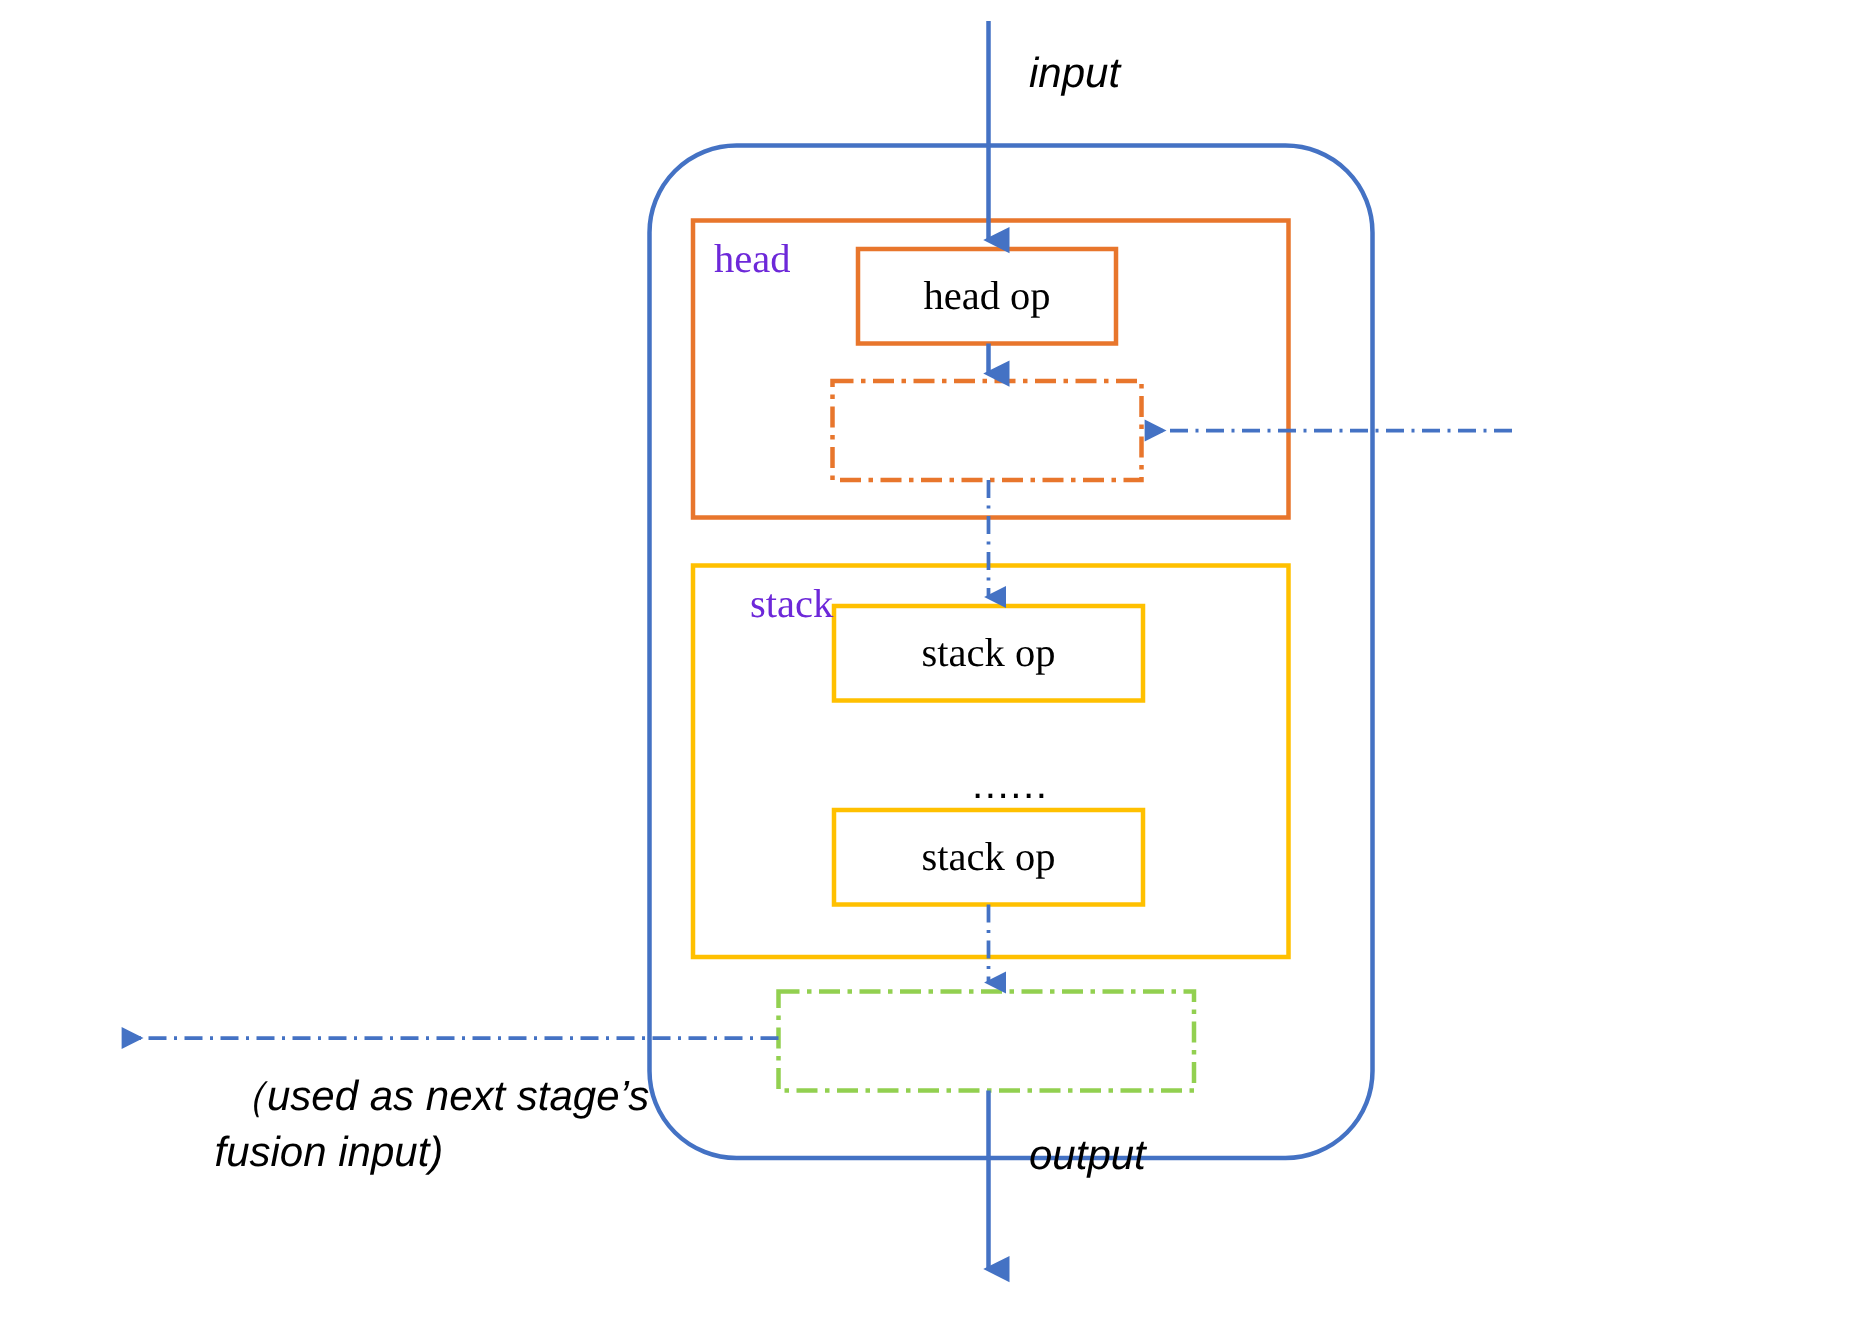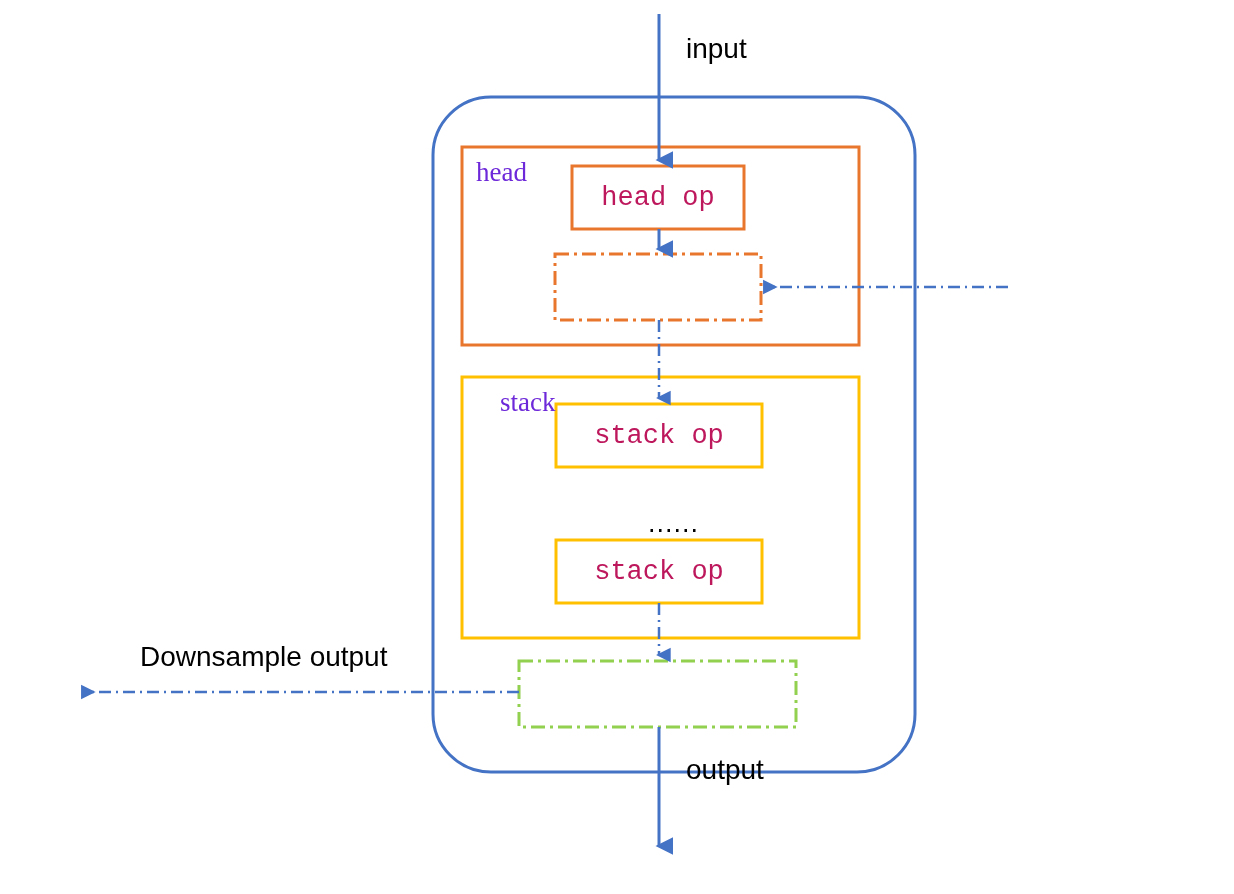--- a/index.html
+++ b/index.html
@@ -29,31 +29,31 @@
     color: #000000;
     font-family: "Liberation Sans", sans-serif;
     white-space: pre;
     line-height: 1.15;
   }
   .box-label {
     position: absolute;
     display: flex;
     align-items: center;
     justify-content: center;
-    color: #be185d;
-    font-family: Liberation Mono, monospace;
+    color: #000000;
+    font-family: Liberation Serif, serif;
     white-space: pre;
   }
   .group-tag {
     position: absolute;
     color: #6d28d9;
     font-family: Liberation Serif, serif;
     white-space: pre;
   }
-  .f28 { font-size: 28px; }
+  .f28 { font-size: 28px; font-style: italic; }
   .f27 { font-size: 27px; }
   .dots {
     position: absolute;
     letter-spacing: 1px;
     font-size: 27px;
     color: #000;
     font-family: "Liberation Sans", sans-serif;
   }
 </style>
 </head>
@@ -111,19 +111,20 @@
 
   <div class="group-tag f27" style="left:500px; top:387px;">stack</div>
 
   <div class="box-label f27" style="left:556px; top:404px; width:206px; height:63px;">stack op</div>
 
   <div class="dots" style="left:648px; top:508px;">......</div>
 
   <div class="box-label f27" style="left:556px; top:540px; width:206px; height:63px;">stack op</div>
 
 
-  <div class="lbl f28" style="left:140px; top:641px;">Downsample output</div>
 
+  <div class="lbl f28" style="left:150px; top:715px;">（used as next stage’s</div>
 
+  <div class="lbl f28" style="left:143px; top:752px;">fusion input)</div>
 
   <div class="lbl f28" style="left:686px; top:754px;">output</div>
 
 </div>
 
 </body></html>

